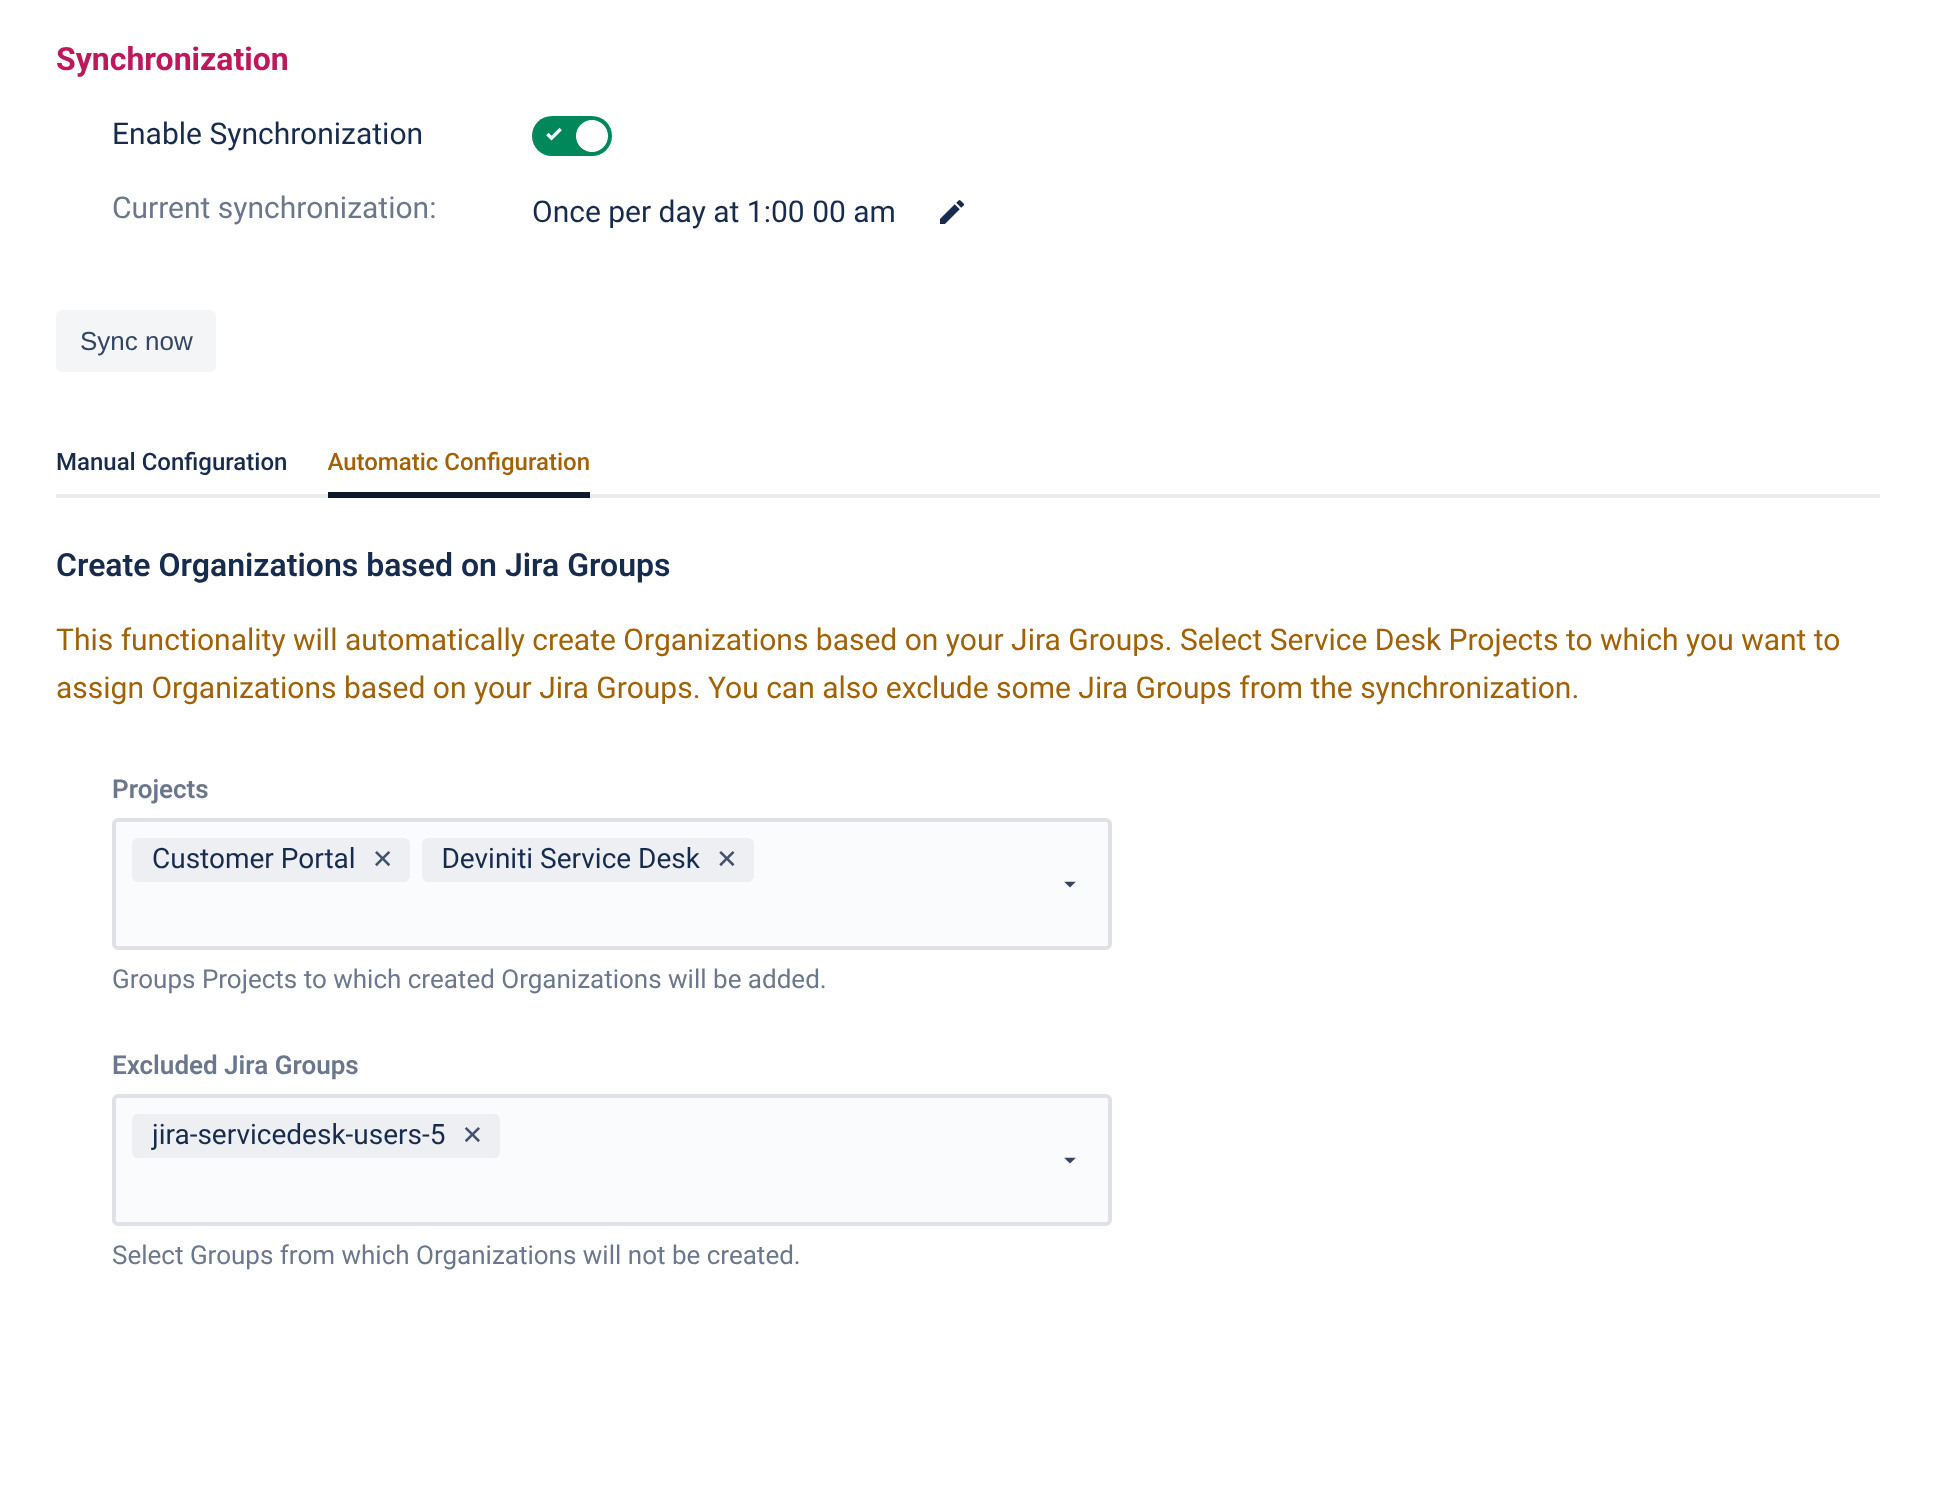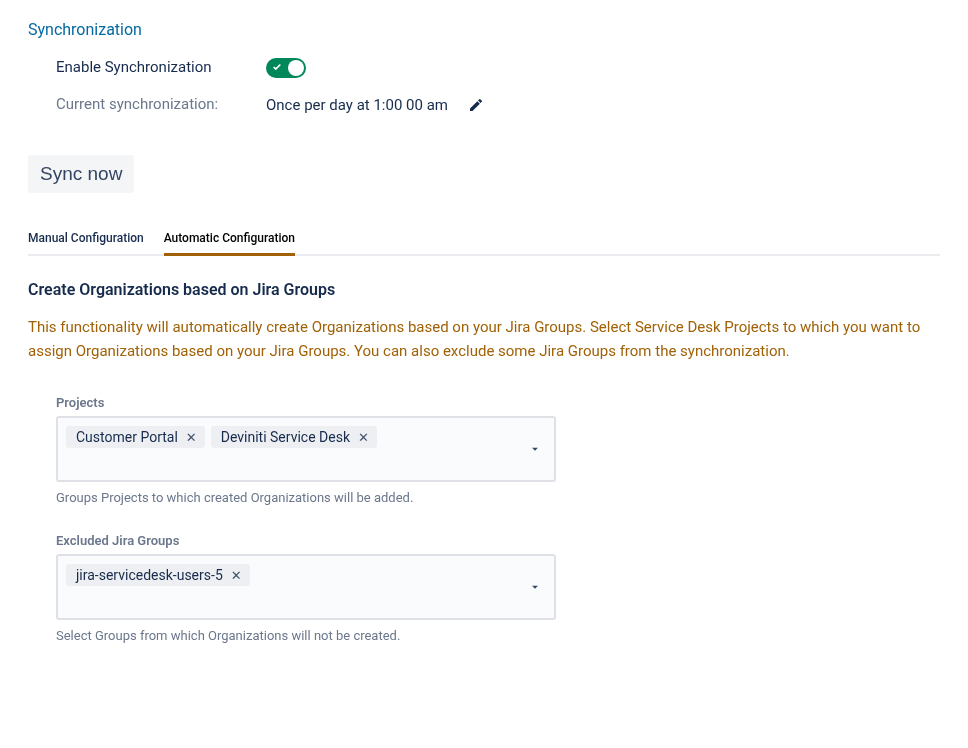--- a/index.html
+++ b/index.html
@@ -10,22 +10,22 @@
     body {
       font-family: -apple-system, BlinkMacSystemFont, "Segoe UI", Roboto, Helvetica, Arial, sans-serif;
       color: #172B4D;
       background: #fff;
       padding: 20px 28px;
       width: 968px;
       font-size: 14px;
     }
     .section-heading {
       font-size: 16px;
-      font-weight: 400;
-      color: #0369a1;
+      font-weight: 700;
+      color: #be185d;
       margin-bottom: 18px;
     }
     .row {
       display: flex;
       align-items: center;
       margin-bottom: 16px;
       margin-left: 28px;
     }
     .row-label {
       width: 210px;
@@ -72,21 +72,21 @@
     }
     .pencil-icon {
       width: 16px;
       height: 16px;
       cursor: pointer;
     }
     .btn {
       background: #F4F5F7;
       border: none;
       padding: 8px 12px;
-      font-size: 19px;
+      font-size: 13px;
       color: #344563;
       border-radius: 3px;
       cursor: pointer;
       margin-top: 24px;
       margin-bottom: 28px;
     }
     .tabs {
       display: flex;
       border-bottom: 2px solid #EBECF0;
       margin-bottom: 24px;
@@ -95,22 +95,22 @@
       padding: 8px 0;
       margin-right: 20px;
       font-size: 12px;
       font-weight: 500;
       color: #172B4D;
       cursor: pointer;
       position: relative;
       top: 2px;
     }
     .tab.active {
-      color: #000000;
-      border-bottom: 3px solid #a16207;
+      color: #a16207;
+      border-bottom: 3px solid #0f172a;
       text-align: right;
     }
     .subsection-heading {
       font-size: 16px;
       font-weight: 600;
       color: #172B4D;
       margin-bottom: 16px;
     }
     .description {
       font-size: 15px;
@@ -189,21 +189,21 @@
   <div class="toggle">
     <span class="toggle-check">
       <svg width="10" height="10" viewBox="0 0 24 24" fill="none" stroke="#fff" stroke-width="4">
         <polyline points="4,12 9,17 20,6"></polyline>
       </svg>
     </span>
     <span class="toggle-knob"></span>
   </div>
 </div>
 
-<div class="row" style="align-items:center;">
+<div class="row" style="align-items:flex-end;">
   <div class="row-label muted">Current synchronization:</div>
   <div class="sync-value-row">
     <span class="sync-value">Once per day at 1:00 00 am</span>
     <span class="pencil-icon">
       <svg viewBox="0 0 24 24" width="16" height="16" fill="#172B4D">
         <path d="M3 17.25V21h3.75l11.06-11.06-3.75-3.75L3 17.25zM20.71 7.04a1 1 0 0 0 0-1.41l-2.34-2.34a1 1 0 0 0-1.41 0l-1.83 1.83 3.75 3.75 1.83-1.83z"></path>
       </svg>
     </span>
   </div>
 </div>

